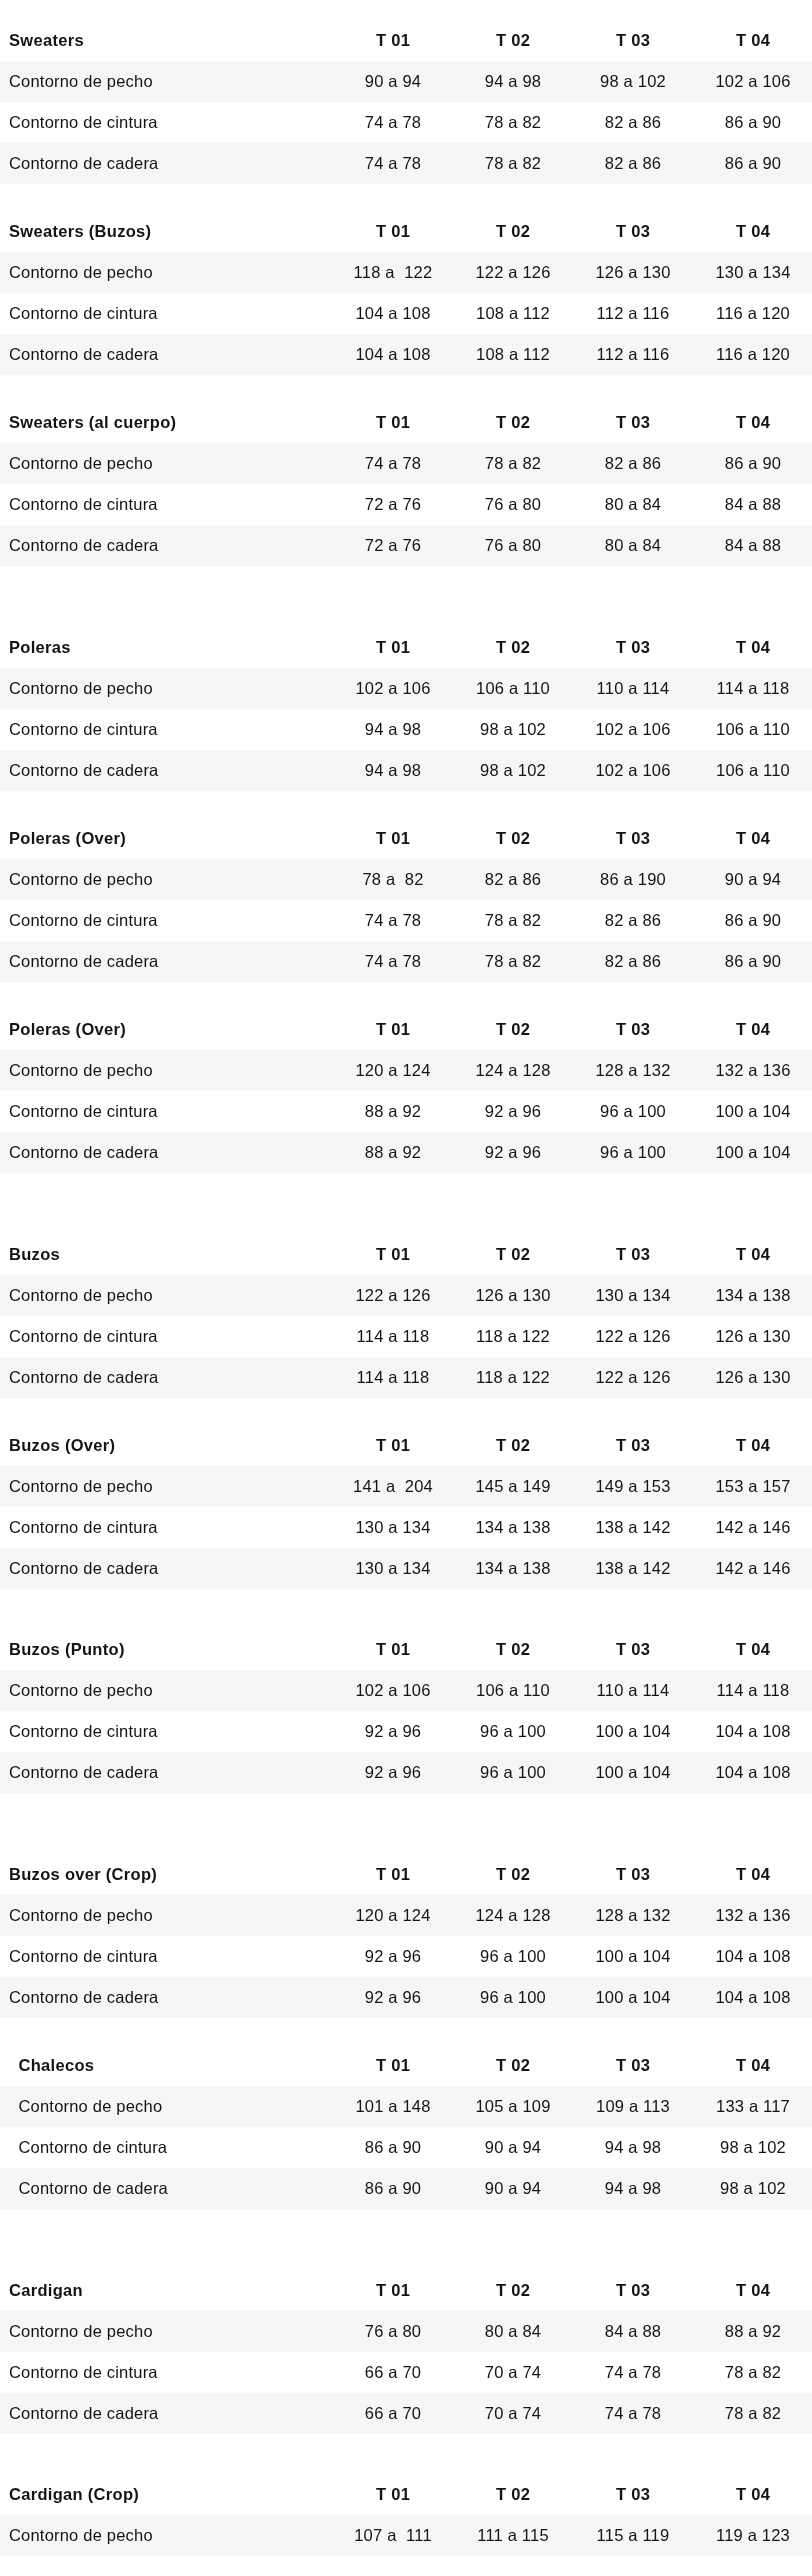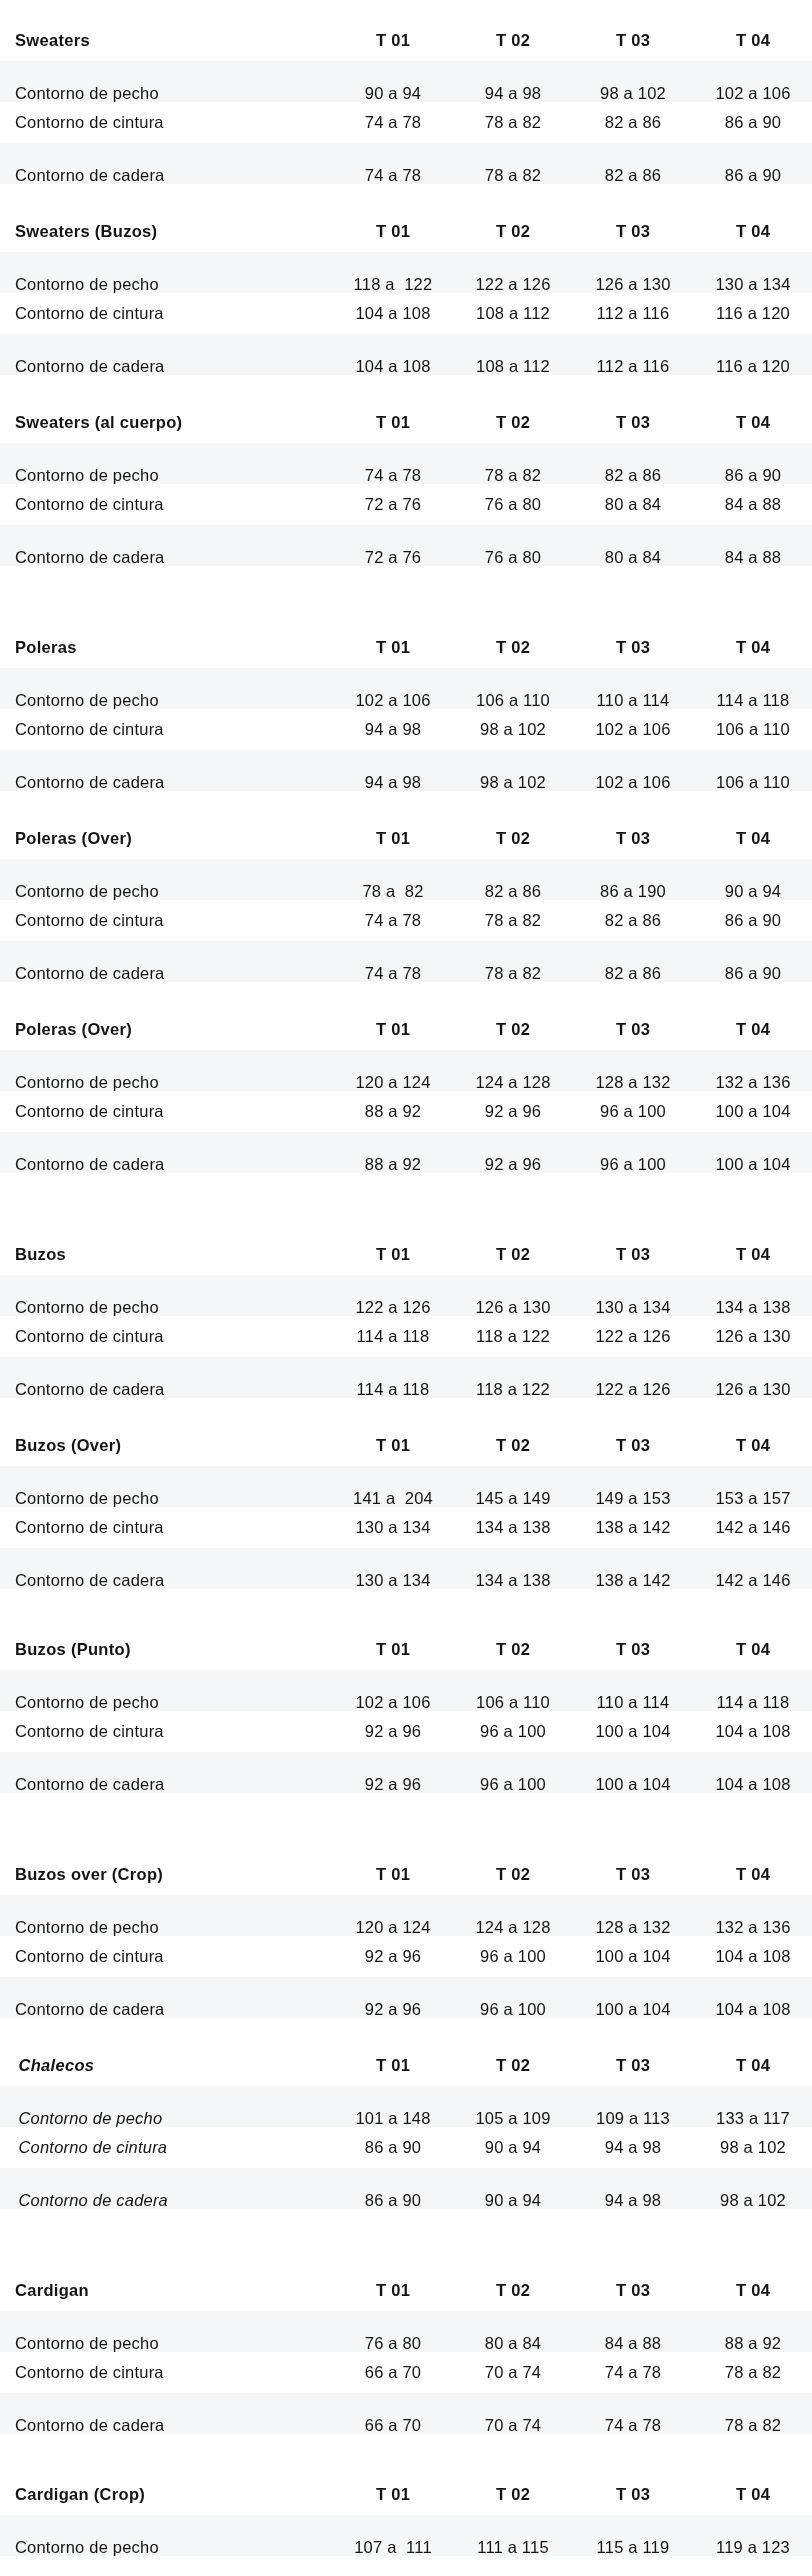--- a/index.html
+++ b/index.html
@@ -22,35 +22,33 @@
   .gap-medium{margin-top:40px;}
   .gap-large{margin-top:61px;}
   .row{
     display:flex;
     align-items:center;
     height:41px;
   }
   .sec .row:nth-child(2),
   .sec .row:nth-child(4){
     background:var(--band);
-    align-items:flex-end;
   }
   .cell{
     white-space:pre;
     font-size:16.5px;
     line-height:1;
     letter-spacing:0.2px;
   }
   .label{
     flex:1 1 auto;
-    padding-left:15px;
+    padding-left:9px;
   }
   .indent .label{
     padding-left:18.5px;
-    font-style:italic;
   }
   .val{
     flex:0 0 120px;
     width:120px;
     text-align:center;
   }
   .head .cell{
     font-weight:700;
     letter-spacing:0.3px;
   }

